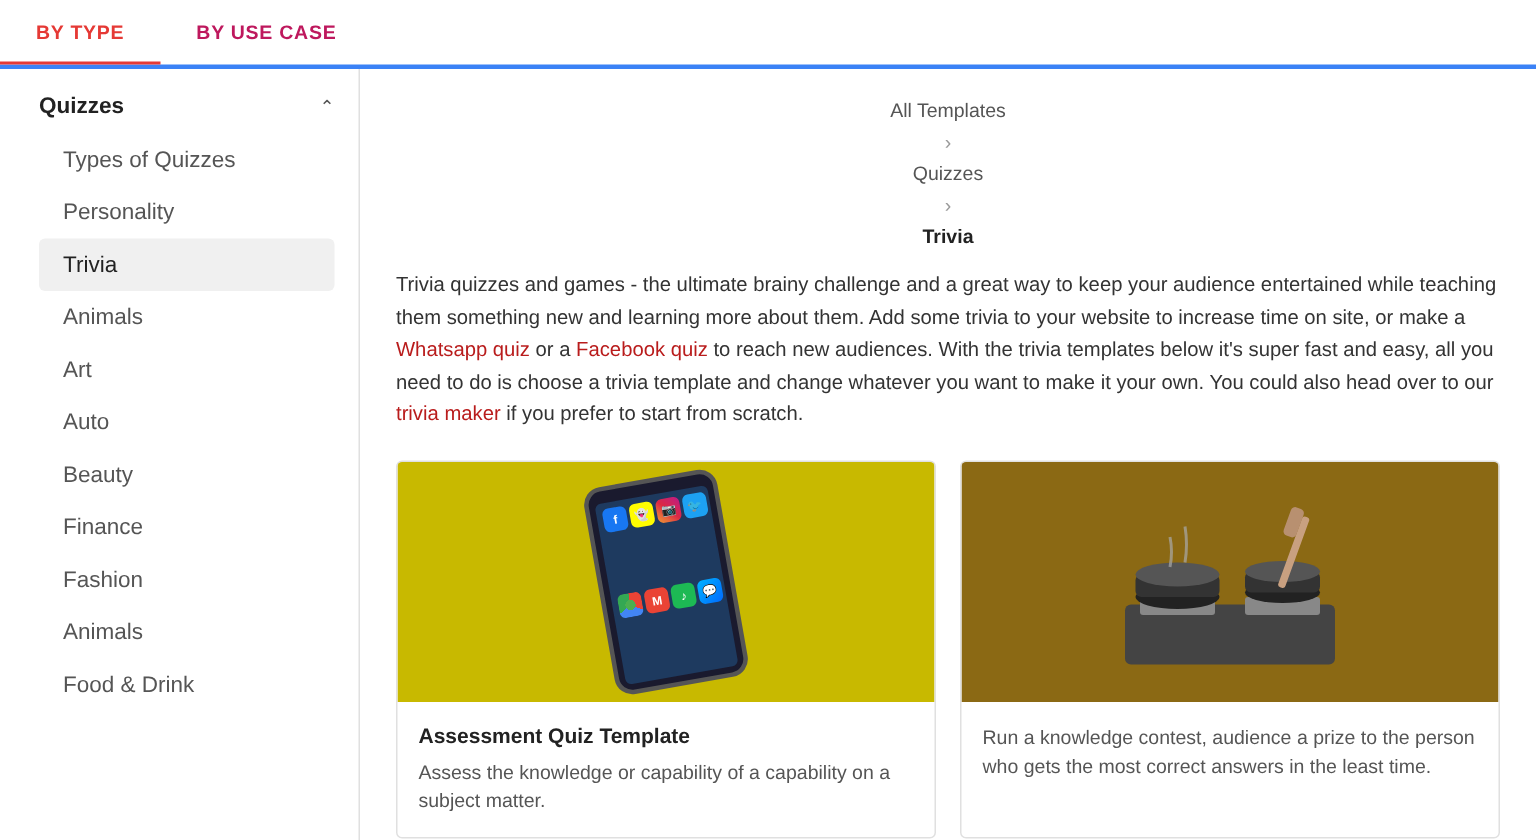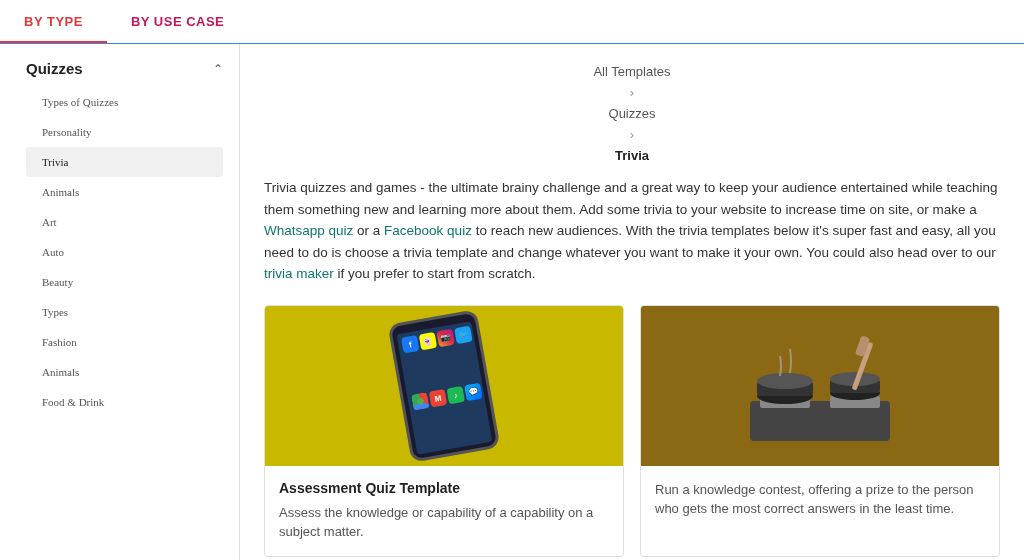--- a/index.html
+++ b/index.html
@@ -1,21 +1,21 @@
 <!DOCTYPE html>
 <html><head>
   <meta charset="utf-8">
   <style>
     * { box-sizing: border-box; margin: 0; padding: 0; }
     body { font-family: Arial, sans-serif; font-size: 14px; color: #333; display: flex; flex-direction: column; height: 560px; overflow: hidden; }
 
     
     .top-nav {
       display: flex;
-      border-bottom: 1px solid #3b82f6;
+      border-bottom: 3px solid #3b82f6;
       background: #fff;
       flex-shrink: 0;
     }
     .top-nav-item {
       padding: 14px 24px;
       font-size: 13px;
       font-weight: 600;
       cursor: pointer;
       color: #be185d;
       text-transform: uppercase;
@@ -64,25 +64,24 @@
       font-size: 15px;
       font-weight: 600;
       color: #222;
     }
     .chevron-icon {
       font-size: 12px;
       color: #555;
     }
     .sidebar-item {
       padding: 9px 16px;
-      font-size: 11px;
+      font-size: 15px;
       color: #555;
       cursor: pointer;
       border-radius: 4px;
-      font-family: Liberation Serif, serif;
     }
     .sidebar-item.active {
       background: #f0f0f0;
       color: #222;
       font-weight: 500;
     }
 
     
     .content {
       flex: 1;
@@ -110,21 +109,21 @@
     }
 
     
     .description {
       font-size: 13.5px;
       line-height: 1.6;
       color: #333;
       margin-bottom: 20px;
     }
     .description a {
-      color: #0f766e;
+      color: #b91c1c;
       text-decoration: none;
     }
 
     
     .cards-grid {
       display: grid;
       grid-template-columns: 1fr 1fr;
       gap: 16px;
     }
     .card {
@@ -256,21 +255,21 @@
         <span class="sidebar-section-title">Quizzes</span>
         <span class="chevron-icon">⌃</span>
       </div>
       <div class="sidebar-item">Types of Quizzes</div>
       <div class="sidebar-item">Personality</div>
       <div class="sidebar-item active">Trivia</div>
       <div class="sidebar-item">Animals</div>
       <div class="sidebar-item">Art</div>
       <div class="sidebar-item">Auto</div>
       <div class="sidebar-item">Beauty</div>
-      <div class="sidebar-item">Types</div>
+      <div class="sidebar-item">Finance</div>
       <div class="sidebar-item">Fashion</div>
       <div class="sidebar-item">Animals</div>
       <div class="sidebar-item">Food &amp; Drink</div>
     </div>
   </div>
 
   <div class="content">
 
     <div class="breadcrumb">
       <span>All Templates</span>
@@ -326,21 +325,21 @@
             <ellipse cx="115" cy="58" rx="25" ry="7" fill="#555"></ellipse>
 
             <path d="M40 55 Q42 45 40 35" stroke="#aaa" stroke-width="2" fill="none" opacity="0.7"></path>
             <path d="M50 52 Q52 40 50 28" stroke="#aaa" stroke-width="2" fill="none" opacity="0.7"></path>
 
             <rect x="120" y="20" width="5" height="50" rx="2" fill="#c8a080" transform="rotate(20, 122, 45)"></rect>
             <rect x="118" y="15" width="9" height="20" rx="3" fill="#b89070" transform="rotate(20, 122, 25)"></rect>
           </svg>
         </div>
         <div class="card-body">
-          <div class="card-desc">Run a knowledge contest, offering a prize to the person who gets the most correct answers in the least time.</div>
+          <div class="card-desc">Run a knowledge contest, audience a prize to the person who gets the most correct answers in the least time.</div>
         </div>
       </div>
 
       <div class="card">
         <div class="card-image-placeholder health-card-bg">
           <svg viewBox="0 0 160 130" width="160" height="130">
 
             <rect x="0" y="0" width="160" height="130" fill="#8B7355"></rect>
             <rect x="0" y="0" width="160" height="130" fill="url(#wood)" opacity="0.3"></rect>
 

